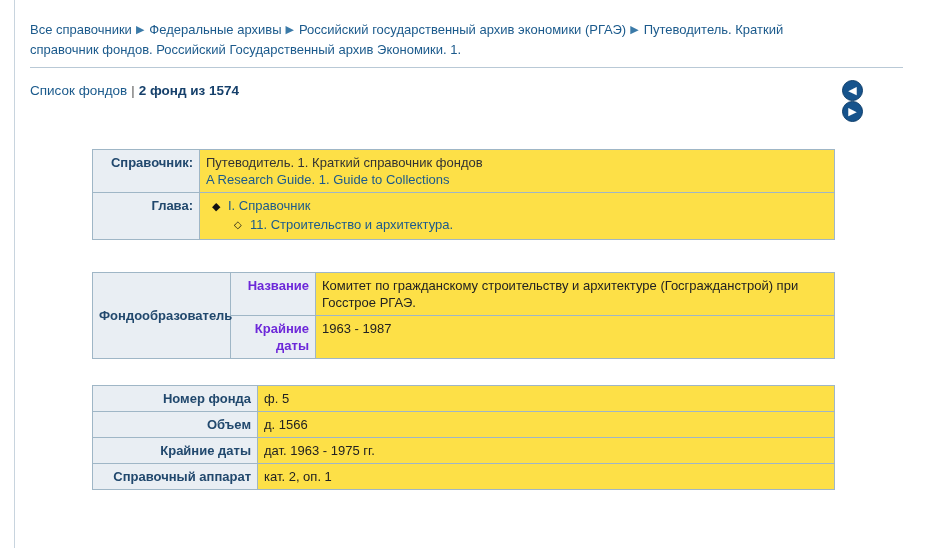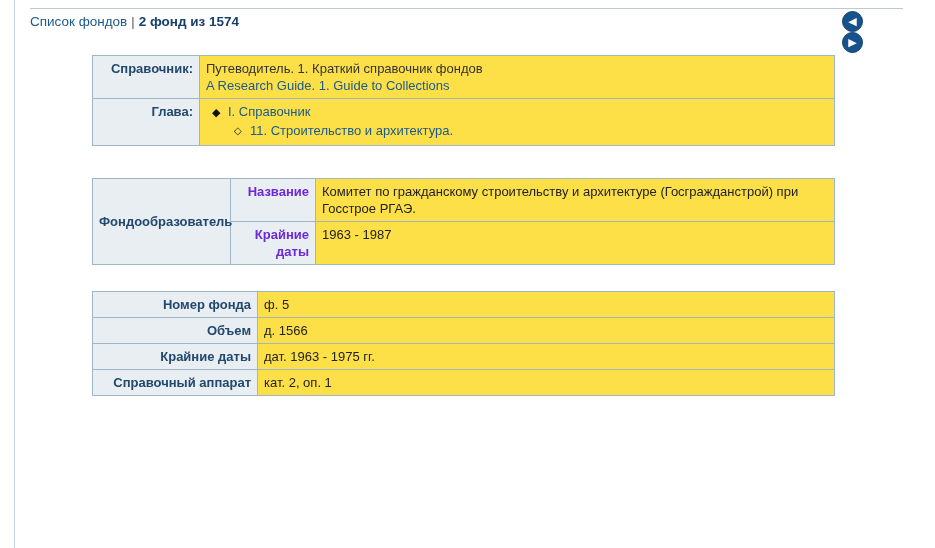--- a/index.html
+++ b/index.html
@@ -60,21 +60,21 @@
   }
   .bc-divider {
     margin-top: 8px;
     border-top: 1px solid #b9c9d6;
     width: 873px;
   }
 
   
   .title-row {
     position: relative;
-    margin-top: 5px;
+    margin-top: 15px;
     height: 22px;
     width: 873px;
   }
   .title-link {
     color: #1b5a8c;
     font-size: 13.5px;
     text-decoration: none;
   }
   .title-bar-sep {
     color: #555;
@@ -127,21 +127,21 @@
     color: #21486d;
     white-space: normal;
   }
   .val {
     background: #fde047;
     color: #222;
   }
 
   
   .guide-table {
-    margin-top: 19px;
+    margin-top: 44px;
     margin-left: 62px;
     width: 743px;
   }
   .guide-table td.lbl { width: 94px; }
   .guide-line-a { color: #333; }
   .guide-line-b { color: #1b5a8c; }
   .chapter-list {
     margin: 0;
     padding: 0;
     list-style: none;
@@ -226,20 +226,23 @@
   }
 </style>
 </head>
 <body>
 
 <div class="page">
   <div class="left-rule"></div>
 
   <div class="content">
 
+    <div class="breadcrumb">
+      <a href="#" class="crumb">Все справочники</a><span class="crumb-sep">▶</span><a href="#" class="crumb">Федеральные архивы</a><span class="crumb-sep">▶</span><a href="#" class="crumb">Российский государственный архив экономики (РГАЭ)</a><span class="crumb-sep">▶</span><a href="#" class="crumb">Путеводитель. Краткий справочник фондов. Российский Государственный архив Экономики. 1.</a>
+    </div>
     <div class="bc-divider"></div>
 
     <div class="title-row">
       <a href="#" class="title-link">Список фондов</a><span class="title-bar-sep">|</span><span class="title-count">2 фонд из 1574</span>
       <div class="nav-arrows">
         <span class="arrow-btn">◀</span><span class="arrow-btn">▶</span>
       </div>
     </div>
 
     <table class="tbl guide-table">

